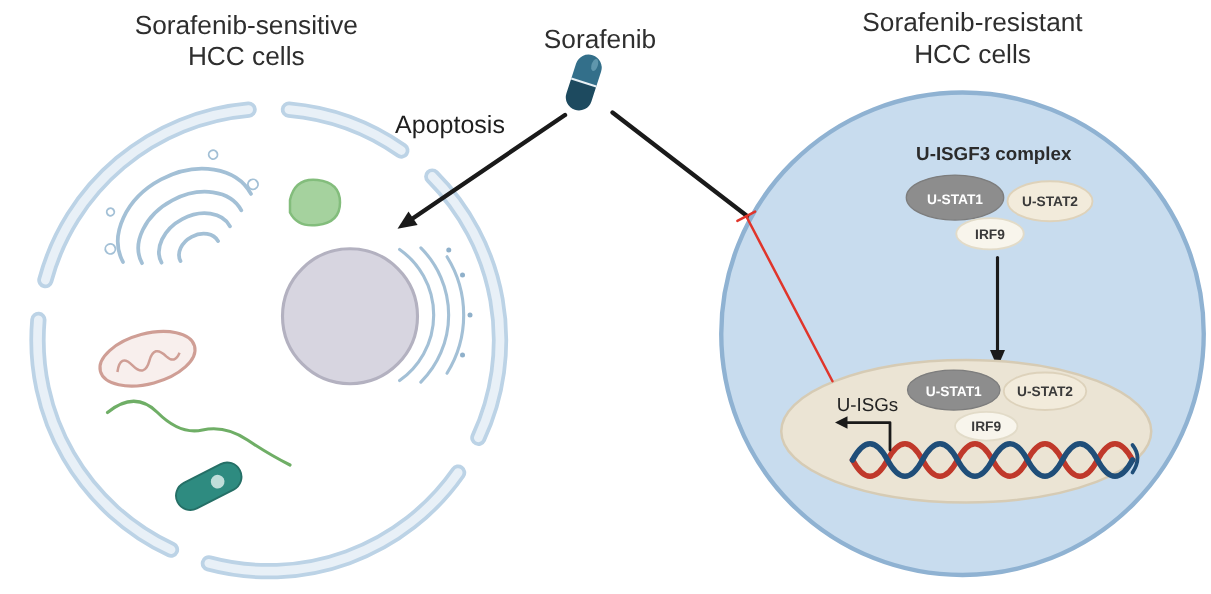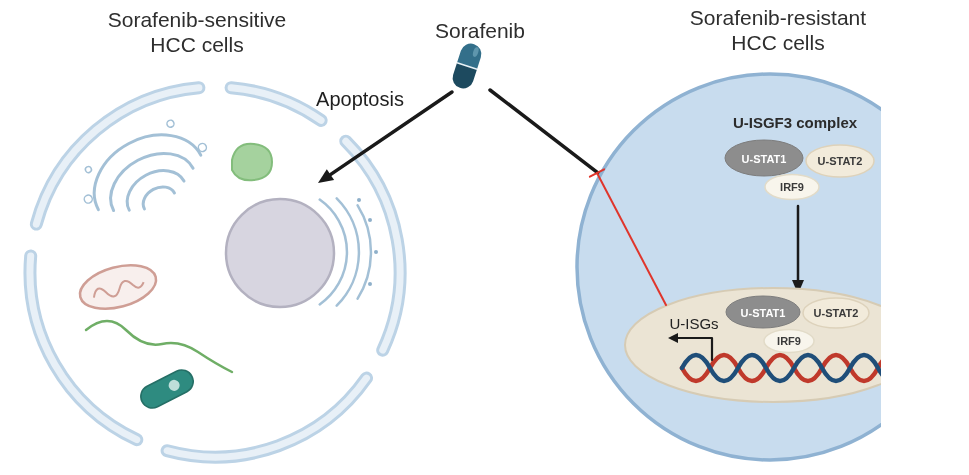--- a/index.html
+++ b/index.html
@@ -1,16 +1,16 @@
 <!DOCTYPE html>
 <html><head>
 <meta charset="utf-8">
 <style>
   html,body{margin:0;padding:0;background:#ffffff;}
-  #stage{position:relative;width:881px;height:475px;background:#ffffff;overflow:hidden;}
+  #stage{position:relative;width:969px;height:475px;background:#ffffff;overflow:hidden;}
   svg{position:absolute;left:0;top:0;}
   svg text{font-family:"Liberation Sans",sans-serif;text-anchor:middle;}
   .title{font-size:21px;fill:#2e2e2e;}
   .mid{font-size:20px;fill:#1f1f1f;}
   .bold15{font-size:15px;font-weight:700;fill:#2b2b2b;}
   .blob{font-size:11px;font-weight:700;fill:#3a3a3a;}
   .blobw{font-size:11px;font-weight:700;fill:#ffffff;}
   .uisgs{font-size:15px;fill:#222222;}
   .mem-o{fill:none;stroke-width:13;stroke-linecap:round;}
   .mem-i{fill:none;stroke-width:7;stroke-linecap:round;}

